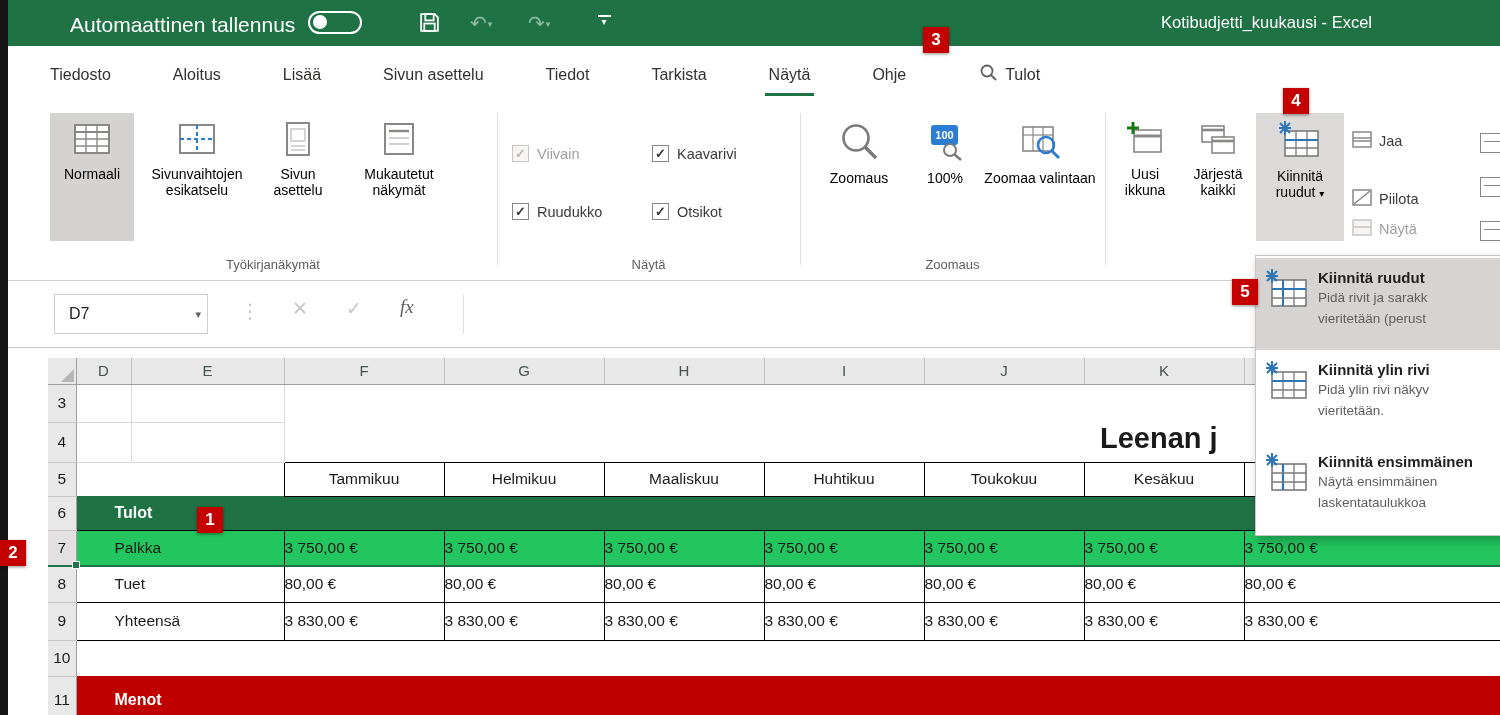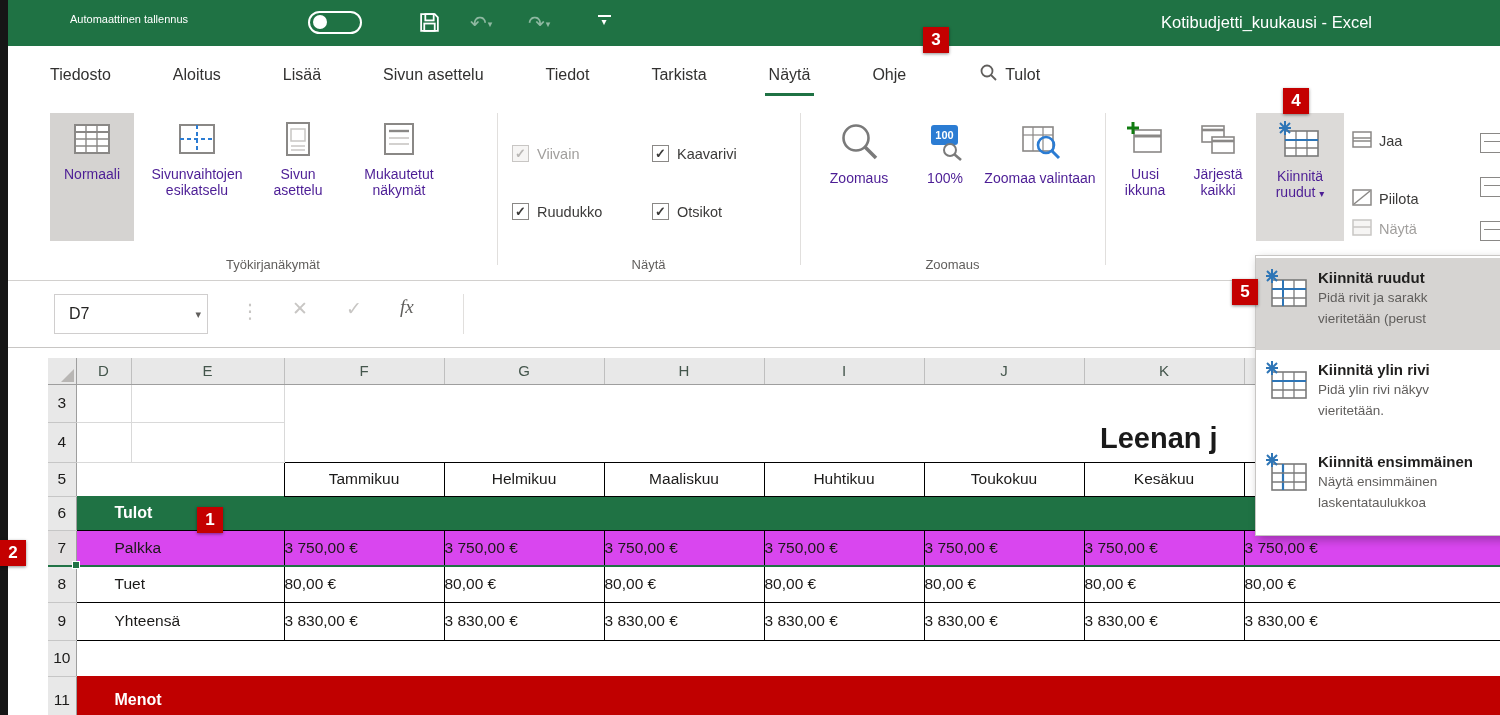--- a/index.html
+++ b/index.html
@@ -4,21 +4,21 @@
 <style>
   *{box-sizing:border-box;margin:0;padding:0}
   html,body{width:1500px;height:715px;overflow:hidden;background:#fff;
     font-family:"Liberation Sans",sans-serif;position:relative}
 
   
   .frame-left{position:absolute;left:0;top:0;width:8px;height:715px;background:#161616;z-index:70}
 
   
   .titlebar{position:absolute;left:8px;top:0;right:0;height:46px;background:#1f7244;color:#fff}
-  .titlebar .autosave{position:absolute;left:62px;top:13px;font-size:11px}
+  .titlebar .autosave{position:absolute;left:62px;top:13px;font-size:21px}
   .toggle{position:absolute;left:300px;top:11px;width:54px;height:23px;border:2px solid #fff;border-radius:12px}
   .toggle .knob{position:absolute;left:3px;top:2px;width:14px;height:14px;border-radius:50%;background:#fff}
   .tb-icon{position:absolute;top:11px;cursor:default}
   .undoredo{font-size:20px;color:rgba(255,255,255,.5)}
   .undoredo .car{font-size:9px;vertical-align:3px;margin-left:1px}
   .qat-more{position:absolute;left:588px;top:13px;width:16px;text-align:center;color:#fff}
   .qat-more .bar{display:block;width:13px;height:2px;background:#fff;margin:2px auto 1px}
   .qat-more .chev{font-size:10px;line-height:8px;display:block}
   .doc-title{position:absolute;right:128px;top:13px;font-size:16.5px}
 
@@ -26,21 +26,21 @@
   .tabrow{position:absolute;left:8px;top:46px;right:0;height:57px;background:#fff;display:flex;align-items:center;padding-left:26px;font-size:16px;color:#323130}
   .tab{padding:0 16px;margin-right:30px;height:100%;display:flex;align-items:center;position:relative;white-space:nowrap}
   .tab.active::after{content:"";position:absolute;left:12px;right:12px;bottom:7px;height:3px;background:#1f7244}
   .tab-search{display:flex;align-items:center;gap:8px;margin-left:12px}
 
   
   .ribbon{position:absolute;left:8px;top:103px;right:0;height:178px;background:#fff;border-bottom:1px solid #d2d0ce}
   .gsep{position:absolute;top:10px;height:152px;width:1px;background:#e1dfdd}
   .glabel{position:absolute;bottom:8px;font-size:13px;color:#605e5c;text-align:center}
   .bigbtn{position:absolute;top:10px;height:128px;display:flex;flex-direction:column;align-items:center;gap:5px;
-    font-size:14px;color:#4c1d95;text-align:center;line-height:1.18;padding-top:8px}
+    font-size:14px;color:#000000;text-align:center;line-height:1.18;padding-top:8px}
   .bigbtn.selected{background:#d5d3d1}
   .bigbtn.menuopen{background:#dcdad8}
   .check{position:absolute;display:flex;align-items:center;gap:8px;font-size:14.5px;color:#3b3a39;white-space:nowrap}
   .box{width:17px;height:17px;background:#fff;border:1px solid #8a8886;font-size:13px;font-weight:bold;color:#3b3a39;
     display:flex;align-items:center;justify-content:center;line-height:1}
   .check.disabled{color:#a19f9d}
   .check.disabled .box{border-color:#c8c6c4;color:#b9b7b5;background:#f6f5f4}
   .smallbtn{position:absolute;left:1344px;display:flex;align-items:center;gap:7px;font-size:14.5px;color:#3b3a39;white-space:nowrap}
   .smallbtn.disabled{color:#a19f9d}
   .clipicon{position:absolute;width:26px;height:20px;border:1px solid #8a8886;background:#fff}
@@ -66,21 +66,21 @@
   td.rh{background:#e8e8e8;border-right:1px solid #9e9e9e;border-bottom:1px solid #c6c6c6;
     font-size:14px;color:#3b3a39;text-align:center}
   .grid td{font-size:15.5px;color:#1b1a19}
   td.gl{border-right:1px solid #d9d9d9;border-bottom:1px solid #d9d9d9}
   td.mh{border:1px solid #000;text-align:center}
   td.lbl{border:1px solid #000;padding-left:38px}
   td.val{border:1px solid #000;padding-right:10px}
   td.sec{color:#fff;font-weight:bold;font-size:16px;padding-left:38px}
   td.sec.income{background:#1f7244}
   td.sec.expense{background:#c00000}
-  tr.selrow td{background:#d946ef;border-bottom:2px solid #217346}
+  tr.selrow td{background:#22c55e;border-bottom:2px solid #217346}
   tr.selrow td.rh{background:#e2e0e0}
   .sheet-title{position:absolute;left:1092px;top:70px;font-size:29px;font-weight:600;color:#1a1a1a;white-space:nowrap}
   .fill-handle{position:absolute;left:64px;top:209px;width:8px;height:8px;background:#217346;border:1px solid #fff;z-index:5}
 
   
   .menu{position:absolute;left:1255px;top:255px;width:330px;height:281px;background:#fff;border:1px solid #c8c6c4;
     box-shadow:3px 4px 9px rgba(0,0,0,.28);z-index:60;padding-top:2px}
   .menu-item{height:92px;display:flex;gap:10px;padding:11px 8px 0 10px;align-items:flex-start}
   .menu-item.hl{background:#d6d4d2}
   .mi-text .t{font-size:15px;font-weight:bold;color:#201f1e;white-space:nowrap}

